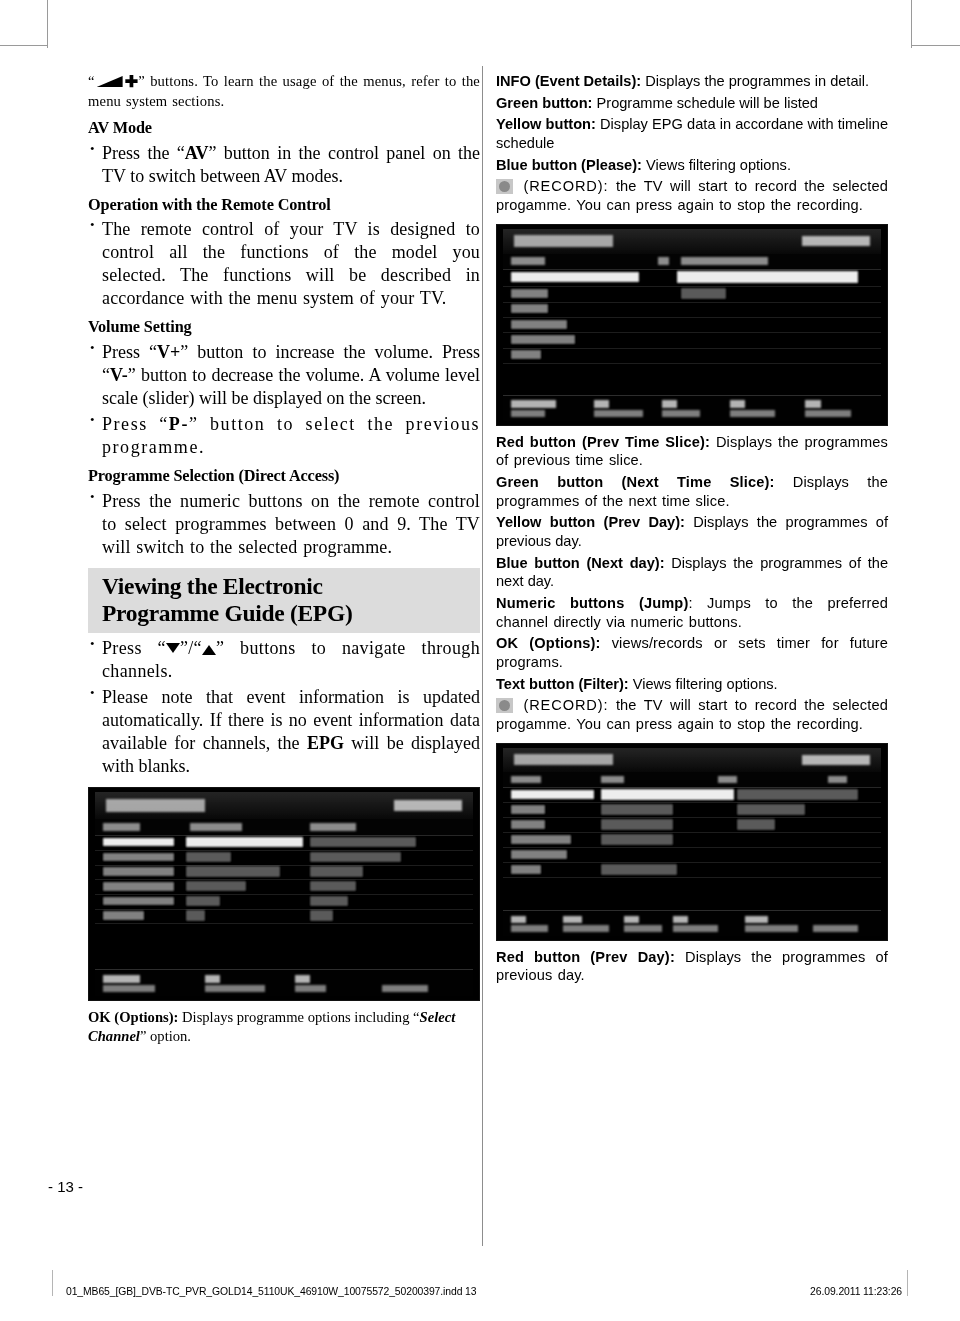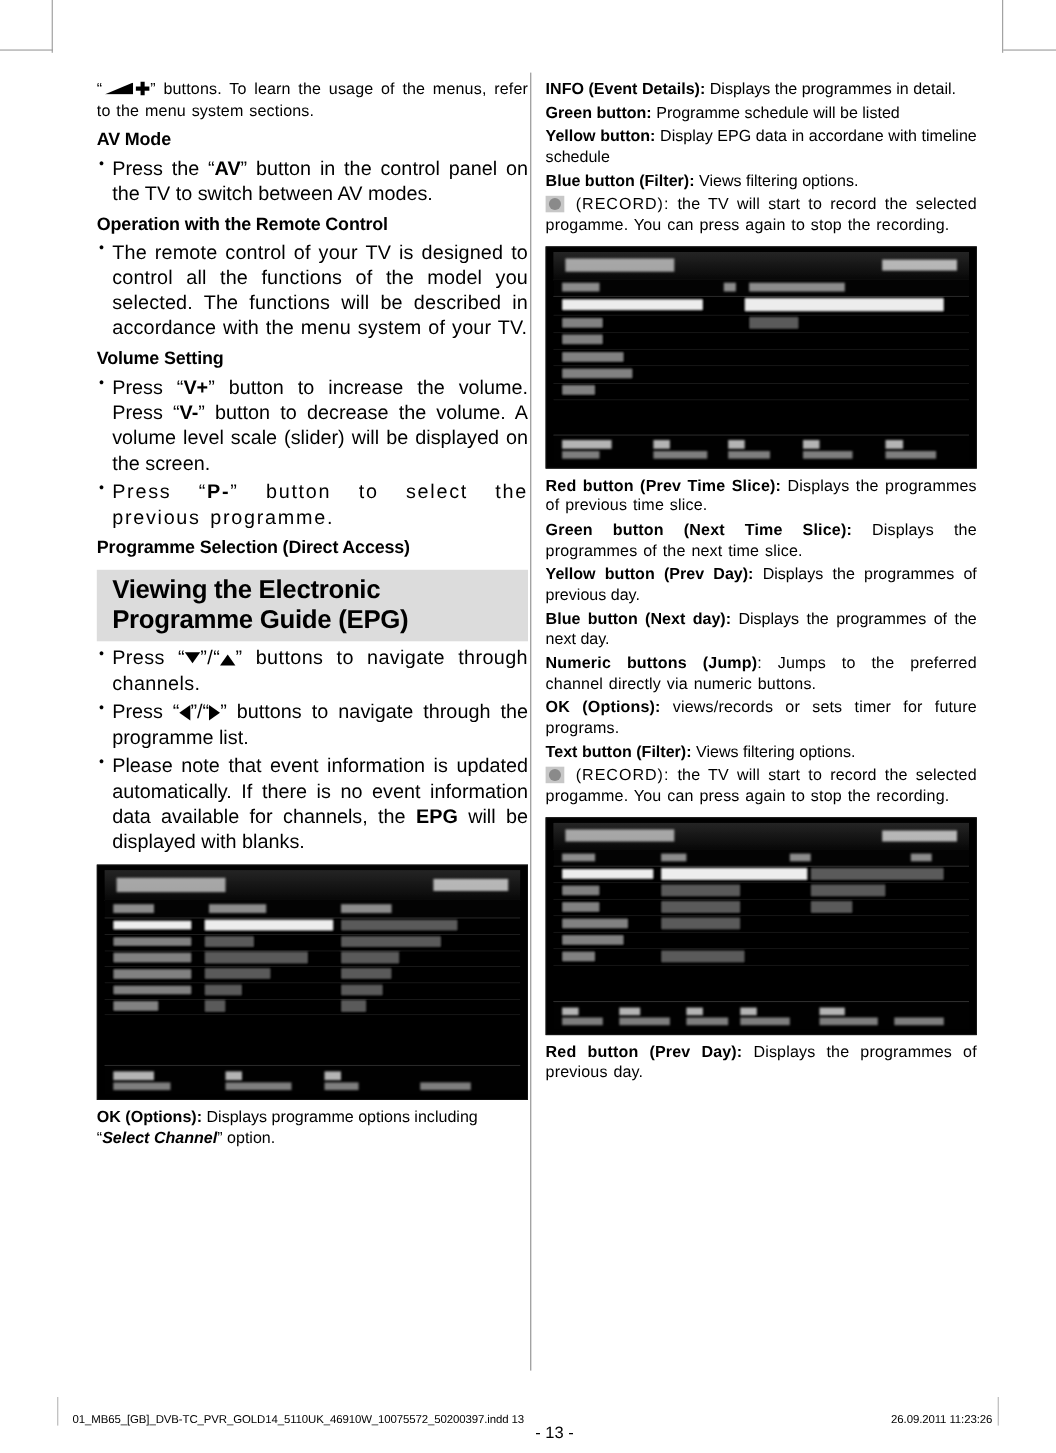--- a/index.html
+++ b/index.html
@@ -33,21 +33,21 @@
     left: 88px;
     top: 72px;
     width: 800px;
     height: 1140px;
   }
   .col {
     position: absolute;
     top: 0;
     width: 392px;
   }
-  .col-left  { left: 0; }
+  .col-left  { left: 0; font-family: Liberation Serif, serif; }
   .col-right { left: 408px; }
 
   .col-divider {
     position: absolute;
     left: 482px;
     top: 66px;
     width: 1px;
     height: 1180px;
     background: #8d8d8d;
   }
@@ -257,22 +257,21 @@
     height: 28%;
     background: #b0b0b0;
     opacity: .70;
     filter: blur(.9px);
   }
 
   
   .page-number {
     position: absolute;
     left: 0; right: 0;
-    top: 1294px;
-    text-align: center;
+    top: 1178px;
     font-size: 15px;
     padding-left: 48px;
   }
   .foot-tick {
     position: absolute;
     top: 1270px;
     width: 1px;
     height: 26px;
     background: #b5b5b5;
   }
@@ -317,30 +316,32 @@
       <h2 class="heading">Volume Setting</h2>
       <ul class="bullets">
         <li><span>Press “</span><span class="b">V+</span><span>” button to increase the volume. Press “</span><span class="b">V-</span><span>” button to decrease the volume. A volume level scale (slider) will be displayed on the screen.</span></li>
       </ul>
 
       <ul class="bullets">
         <li class="spaced"><span>Press “</span><span class="b">P-</span><span>” button to select the previous programme.</span></li>
       </ul>
 
       <h2 class="heading">Programme Selection (Direct Access)</h2>
+      <ul class="bullets">
+        <li class="just-wide">Press the numeric buttons on the remote control to select programmes between 0 and 9. The TV will switch to the selected programme.</li>
+      </ul>
 
       <div class="bighead">
         <div>Viewing the Electronic</div>
         <div>Programme Guide (EPG)</div>
       </div>
 
 
       <ul class="bullets">
         <li class="spaced-sm"><span>Press “</span><span class="tri down"></span><span>”/“</span><span class="tri up"></span><span>”  buttons to navigate through channels.</span></li>
-        <li><span>Press “</span><span class="tri left"></span><span>”/“</span><span class="tri right"></span><span>” buttons to navigate through the programme list.</span></li>
         <li><span>Please note that event information is updated automatically. If there is no event information data available for channels, the </span><span class="b">EPG</span><span> will be displayed with blanks.</span></li>
       </ul>
 
       <div class="epg" style="height:212px;">
         <div class="epg-inner">
           <div class="epg-titlebar">
             <div class="epg-title-txt"></div>
             <div class="epg-title-right"></div>
           </div>
           <div class="epg-colhdr" style="top:13%;">
@@ -391,21 +392,21 @@
       </div>
 
       <p class="para nojust"><span class="b">OK (Options):</span><span> Displays programme options including “</span><span class="bi">Select Channel</span><span>” option.</span></p>
     </div>
 
     <div class="col col-right">
 
       <p class="para"><span class="b">INFO (Event Details):</span><span> Displays the programmes in detail.</span></p>
       <p class="para"><span class="b">Green button:</span><span> Programme schedule will be listed</span></p>
       <p class="para"><span class="b">Yellow button:</span><span> Display EPG data in accordane with timeline schedule</span></p>
-      <p class="para"><span class="b">Blue button (Filter):</span><span> Views filtering options.</span></p>
+      <p class="para"><span class="b">Blue button (Please):</span><span> Views filtering options.</span></p>
 
       <p class="para just-wide"><span class="rec-icon"></span>&nbsp;<span class="mono-label">(RECORD):</span><span> the TV will start to record the selected progamme. You can press again to stop the recording.</span></p>
 
       <div class="epg" style="height:200px;">
         <div class="epg-inner">
           <div class="epg-titlebar">
             <div class="epg-title-txt"></div>
             <div class="epg-title-right"></div>
           </div>
           <div class="epg-colhdr" style="top:13%;">

